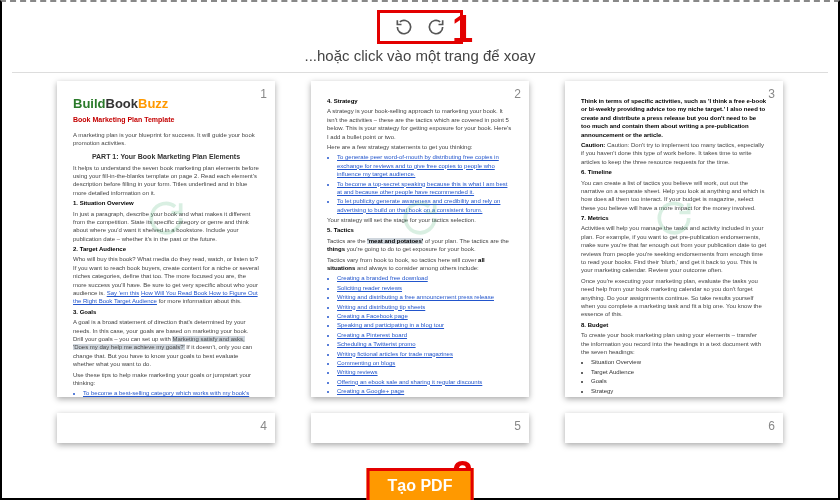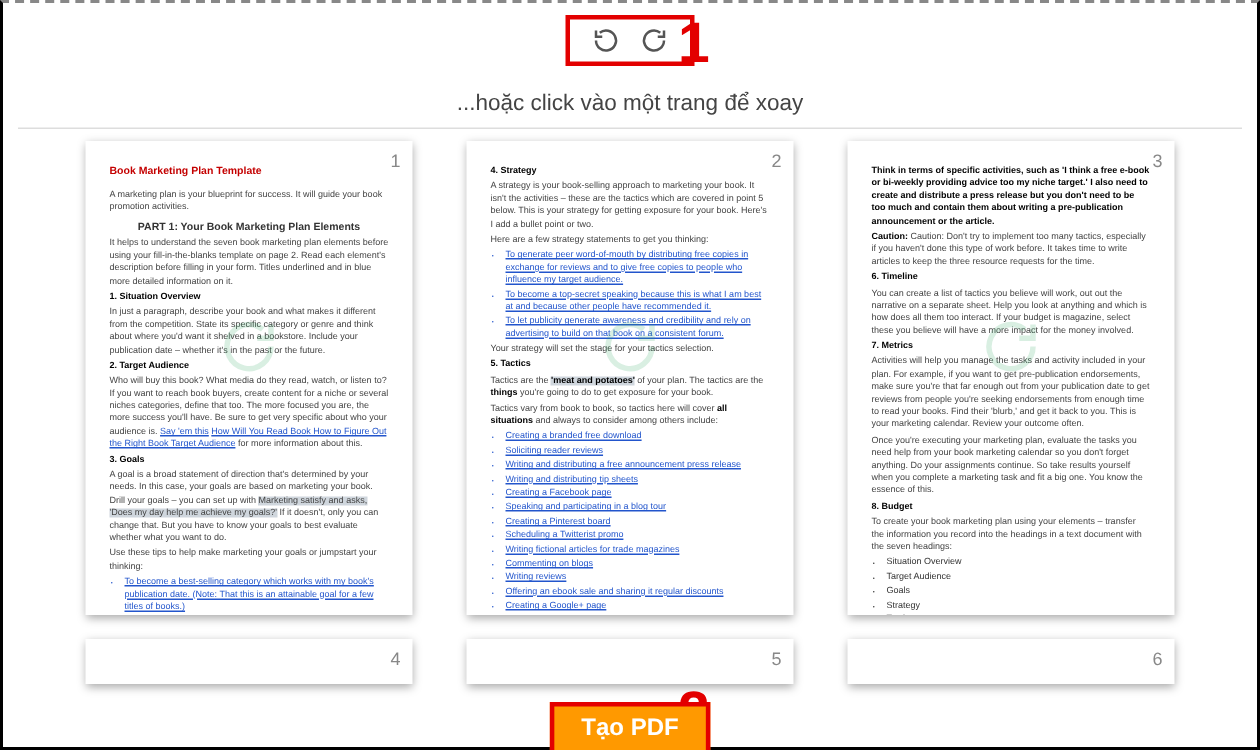--- a/index.html
+++ b/index.html
@@ -1,20 +1,20 @@
 <!DOCTYPE html>
 <html><head>
 <meta charset="utf-8">
 <style>
 body{margin:0;padding:0;font-family:Arial,sans-serif;background:#fff;width:840px;height:500px;overflow:hidden;position:relative}
 .wrap{border:2px solid #000;border-top:2px dashed #888;width:836px;height:496px;position:relative;background:#fff}
 .topbar{text-align:center;padding:8px 0 4px}
 .rotbtns{display:inline-block;border:3px solid #e30000;padding:4px 10px;position:relative}
 .rotbtns svg{width:20px;height:20px;margin:0 4px;vertical-align:middle}
-.subtitle{font-size:15px;color:#444;margin-top:16px}
+.subtitle{font-size:15px;color:#444;margin-top:3px}
 .callout1{position:absolute;left:450px;top:6px;font-size:38px;font-weight:bold;color:#e30000}
 .callout2{position:absolute;left:450px;top:452px;font-size:38px;font-weight:bold;color:#e30000}
 .hr{height:1px;background:#ddd;margin:4px 10px 8px}
 .grid{display:flex;justify-content:center;gap:36px;padding:0 10px}
 .page{width:218px;height:316px;background:#fff;box-shadow:0 2px 6px rgba(0,0,0,.35);position:relative;overflow:hidden}
 .pno{position:absolute;top:6px;right:8px;font-size:12px;color:#888}
 .pad{padding:14px 16px;font-size:6px;line-height:1.4;color:#333}
 .logo{font-size:13px;font-weight:bold}
 .l1{color:#2a7a2a}.l2{color:#333}.l3{color:#ff9900}
 .tpl{color:#c40000;font-size:7px;font-weight:bold;margin:2px 0 6px}
@@ -47,20 +47,21 @@
     <div class="callout1">1</div>
     <div class="subtitle">...hoặc click vào một trang để xoay</div>
   </div>
   <div class="hr"></div>
 
   <div class="grid">
 
     <div class="page">
       <div class="pno">1</div>
       <div class="pad">
+        <div class="logo"><span class="l1">Build</span><span class="l2">Book</span><span class="l3">Buzz</span></div>
         <div class="tpl">Book Marketing Plan Template</div>
         <div class="p">A marketing plan is your blueprint for success. It will guide your book promotion activities.</div>
         <div class="h" style="text-align:center">PART 1: Your Book Marketing Plan Elements</div>
         <div class="p">It helps to understand the seven book marketing plan elements before using your fill-in-the-blanks template on page 2. Read each element's description before filling in your form. Titles underlined and in blue more detailed information on it.</div>
         <div class="p strong">1. Situation Overview</div>
         <div class="p">In just a paragraph, describe your book and what makes it different from the competition. State its specific category or genre and think about where you'd want it shelved in a bookstore. Include your publication date – whether it's in the past or the future.</div>
         <div class="p strong">2. Target Audience</div>
         <div class="p"><span>Who will buy this book? What media do they read, watch, or listen to? If you want to reach book buyers, create content for a niche or several niches categories, define that too. The more focused you are, the more success you'll have. Be sure to get very specific about who your audience is.</span> <span class="b">Say 'em this</span> <span class="b">How Will You Read Book How to Figure Out the Right Book Target Audience</span> <span>for more information about this.</span></div>
         <div class="p strong">3. Goals</div>
         <div class="p"><span>A goal is a broad statement of direction that's determined by your needs. In this case, your goals are based on marketing your book. Drill your goals – you can set up with</span> <span class="hl">Marketing satisfy and asks, 'Does my day help me achieve my goals?'</span> <span>If it doesn't, only you can change that. But you have to know your goals to best evaluate whether what you want to do.</span></div>

